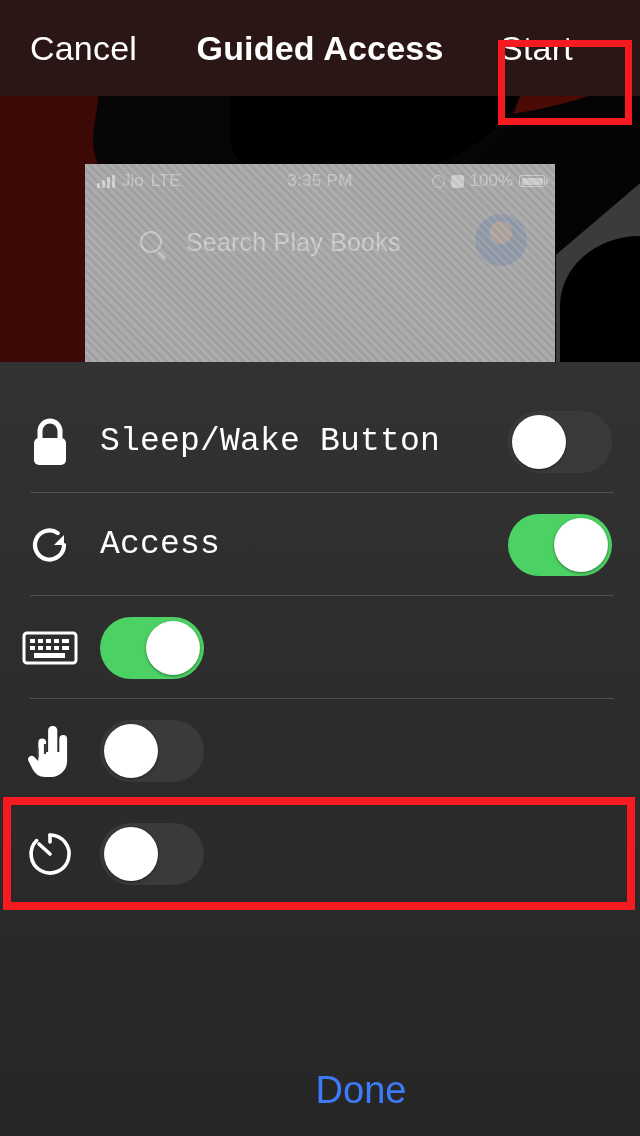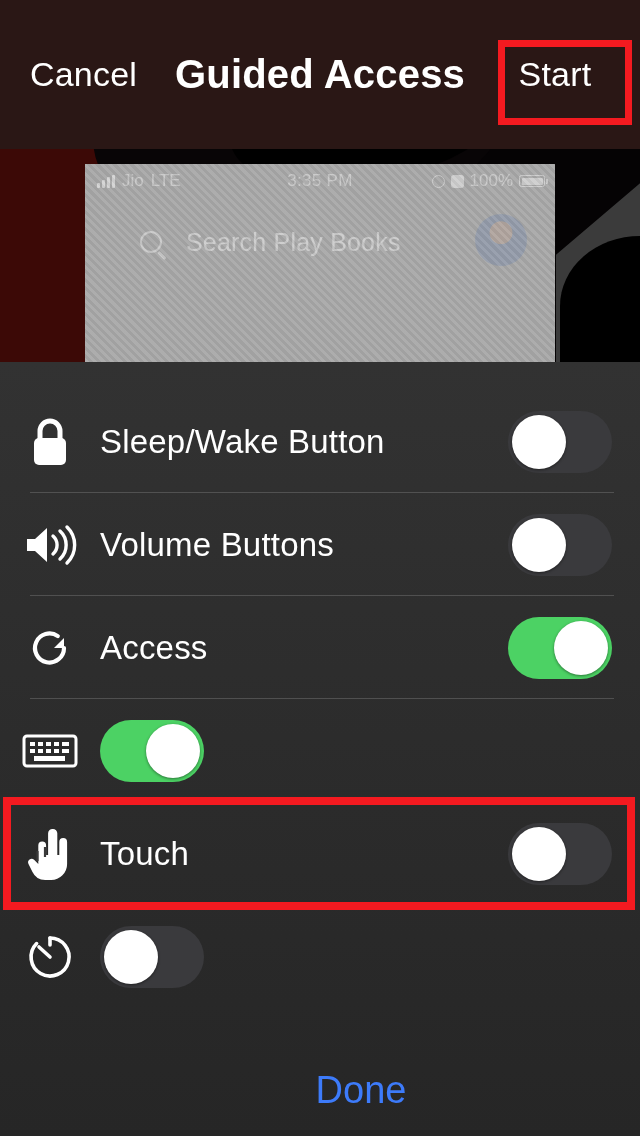--- a/index.html
+++ b/index.html
@@ -48,38 +48,38 @@
     clip-path:polygon(0% 42%, 52% 0%, 100% 30%, 100% 100%, 46% 72%, 0% 100%);
   }
   .wp-gray-peak2{
     position:absolute; left:560px; top:236px; width:160px; height:140px;
     background:#000;
     border-radius:60% 60% 0 0;
   }
 
   
   .topbar{
-    position:absolute; left:0; top:0; width:640px; height:149px;
+    position:absolute; left:0; top:0; width:640px; height:96px;
     background:#2a1715;
     display:flex; align-items:center; justify-content:space-between;
     padding:0 30px;
     z-index:6;
   }
   .topbar .tb-btn{
     color:#fff; font-size:34px; letter-spacing:.2px; background:none;
     border:none; font-family:"Liberation Sans", sans-serif; cursor:pointer;
     white-space:nowrap;
   }
   .topbar .tb-title{
-    color:#fff; font-size:40px; font-weight:bold; letter-spacing:.2px;
+    color:#fff; font-size:34px; font-weight:bold; letter-spacing:.2px;
     position:absolute; left:50%; transform:translateX(-50%);
     white-space:nowrap;
   }
   .start-wrap{
-    position:relative; display:flex; align-items:center; justify-content:center;
+    position:relative; display:flex; align-items:center; justify-content:flex-start;
     width:110px; height:65px;
   }
   .hl-start{
     position:absolute; left:498px; top:40px; width:134px; height:85px;
     border:7px solid #f41a20; background:transparent; z-index:8;
     pointer-events:none;
   }
 
   
   .preview{
@@ -153,20 +153,21 @@
   
   .sheet{
     position:absolute; left:0; top:362px; width:640px; height:774px;
     background:linear-gradient(180deg,#323232 0%,#2d2d2d 40%,#262626 100%);
     z-index:4;
   }
   .opt-list{ padding-top:28px; }
   .opt-row{
     position:relative; height:103px; display:flex; align-items:center;
     padding:0 28px 0 0;
+    font-family:Liberation Mono, monospace;
   }
   .opt-icon{
     width:100px; flex:none; display:flex; align-items:center; justify-content:center;
     color:#fff;
   }
   .opt-label{
     flex:1; color:#fff; font-size:33px; letter-spacing:.2px;
   }
   .divider{
     position:absolute; left:30px; right:26px; bottom:0; height:1px;
@@ -263,35 +264,20 @@
             <rect x="7" y="23" width="32" height="27" rx="5" fill="#fff"></rect>
           </svg>
         </div>
         <div class="opt-label">Sleep/Wake Button</div>
         <div class="tgl">
             <span class="knob"></span>
           </div>
         <div class="divider"></div>
       </div>
 
-      <div class="opt-row">
-        <div class="opt-icon">
-          <svg width="54" height="44" viewBox="0 0 54 44">
-            <path d="M4 16 h8 L24 5 v34 L12 28 H4 Z" fill="#fff"></path>
-            <path d="M30 13 a12 12 0 0 1 0 18" fill="none" stroke="#fff" stroke-width="3.4" stroke-linecap="round"></path>
-            <path d="M37 8 a19 19 0 0 1 0 28" fill="none" stroke="#fff" stroke-width="3.4" stroke-linecap="round"></path>
-            <path d="M44 4 a25 25 0 0 1 0 36" fill="none" stroke="#fff" stroke-width="3.4" stroke-linecap="round"></path>
-          </svg>
-        </div>
-        <div class="opt-label">Volume Buttons</div>
-        <div class="tgl">
-            <span class="knob"></span>
-          </div>
-        <div class="divider"></div>
-      </div>
 
       <div class="opt-row">
         <div class="opt-icon">
           <svg width="54" height="54" viewBox="0 0 54 54">
             <path d="M41 27 a14.5 14.5 0 1 1 -6.2 -11.9" fill="none" stroke="#fff" stroke-width="4.2" stroke-linecap="round"></path>
             <path d="M41 11 v10 h-10 Z" fill="#fff" transform="translate(0 6)"></path>
           </svg>
         </div>
         <div class="opt-label">Access</div>
         <div class="tgl on">
@@ -331,21 +317,20 @@
             <path d="M28 4 a4.3 4.3 0 0 1 4.3 4.3 V30 h2 V17 a3.9 3.9 0 0 1 7.8 0 v22
                      a16 16 0 0 1 -16 16 h-6 a14 14 0 0 1 -12.6 -8 l-4 -8
                      a3.6 3.6 0 0 1 5.6 -4.3 l4.2 4.4 V20.5 a3.9 3.9 0 0 1 7.8 0 v9.5 h2 V8.3
                      A4.3 4.3 0 0 1 28 4 Z" fill="#fff"></path>
             <g stroke="#3a3a3a" stroke-width="2.2" fill="none">
               <path d="M12.5 26 v10"></path>
                 <path d="M20 22 v10"></path>
             </g>
           </svg>
         </div>
-        <div class="opt-label">Touch</div>
         <div class="tgl">
             <span class="knob"></span>
           </div>
         <div class="divider"></div>
       </div>
 
       <div class="opt-row">
         <div class="opt-icon">
           <svg width="52" height="52" viewBox="0 0 52 52">
             <path d="M26 7 a19 19 0 1 1 -13.4 5.6" fill="none" stroke="#fff" stroke-width="3.6" stroke-linecap="round"></path>

